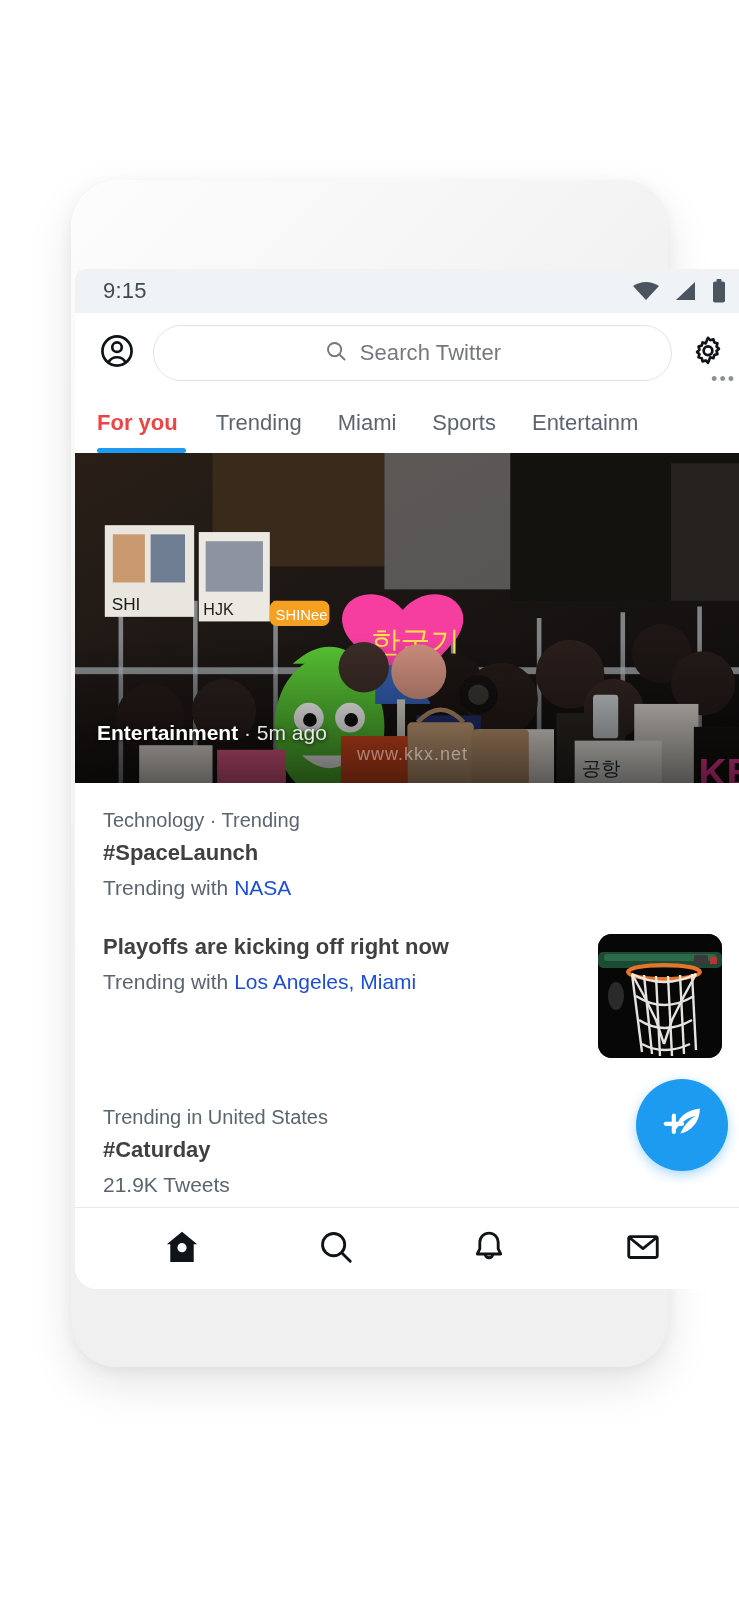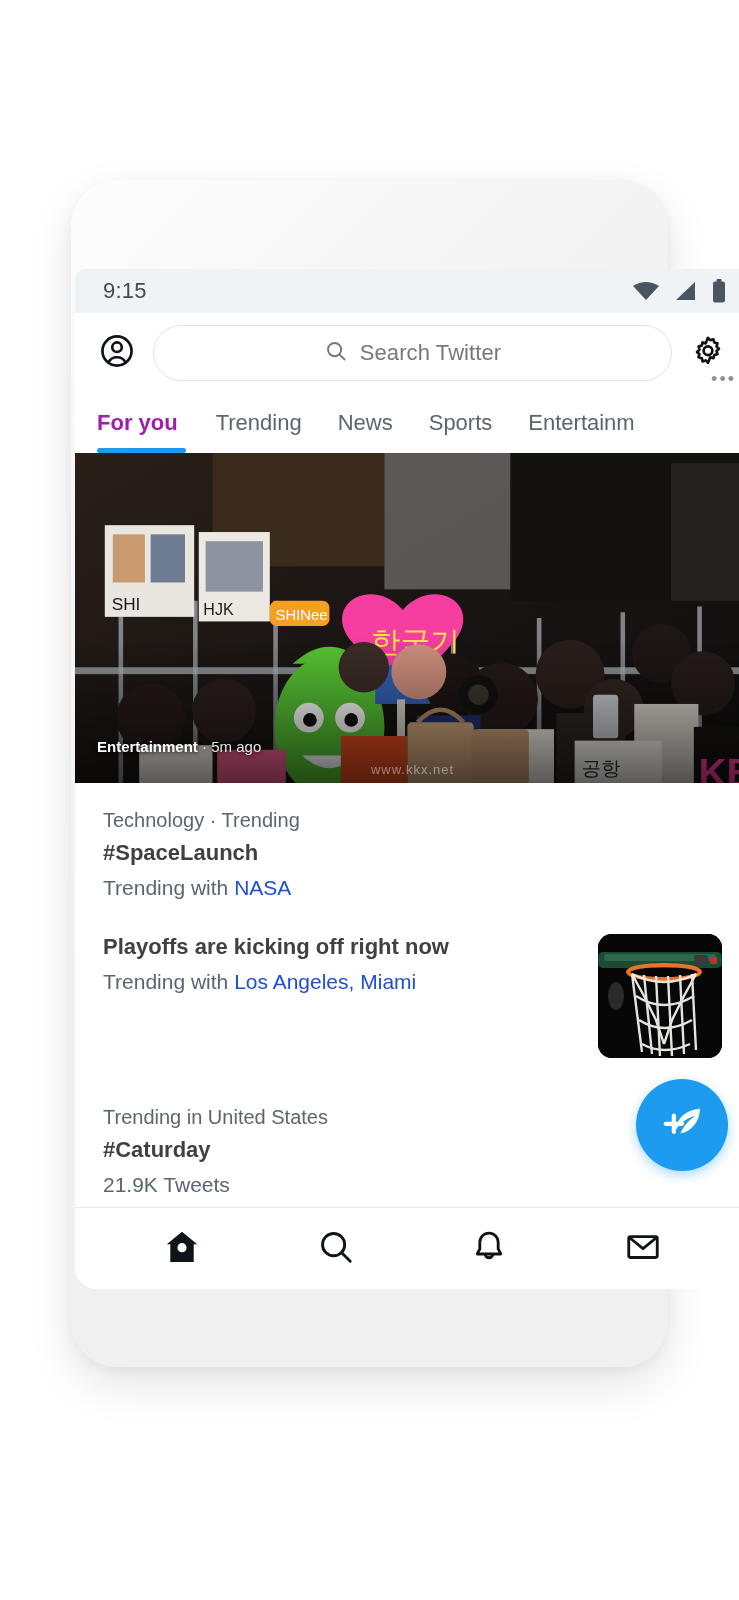--- a/index.html
+++ b/index.html
@@ -98,21 +98,21 @@
   .tab {
     position:relative;
     display:flex; align-items:center;
     padding:0 18px;
     font-size:22px;
     color:#5b6570;
     white-space:nowrap;
     flex:0 0 auto;
   }
   .tab:first-child { padding-left:0; padding-right:20px; }
-  .tab.active { color:#a21caf; font-weight:bold; }
+  .tab.active { color:#ef4444; font-weight:bold; }
   .tab.active::after {
     content:"";
     position:absolute;
     left:0; right:12px; bottom:0;
     height:5px;
     background:#1d9bf0;
     border-radius:3px;
   }
 
   
@@ -122,34 +122,34 @@
     overflow:hidden;
     background:#1a1513;
   }
   .hero svg { display:block; width:100%; height:100%; }
   .hero-overlay {
     position:absolute;
     left:22px; bottom:20px;
     text-shadow:0 1px 4px rgba(0,0,0,0.85);
   }
   .hero-kicker {
-    font-size:15px; color:#ffffff;
-    margin-bottom:8px;
+    font-size:21px; color:#ffffff;
+    margin-bottom:18px;
   }
   .hero-kicker b { font-weight:bold; }
   .hero-kicker .dim { color:#e6e6e6; font-weight:400; }
   .hero-title {
     font-size:30px; font-weight:bold; color:#ffffff;
     letter-spacing:0.2px;
   }
   .hero-wm {
     position:absolute;
     left:50%; transform:translateX(-50%);
-    bottom:6px;
-    font-size:13px; color:rgba(255,255,255,0.42);
+    bottom:18px;
+    font-size:18px; color:rgba(255,255,255,0.42);
     letter-spacing:1px;
     white-space:nowrap;
     margin-top:13px;
   }
 
   
   .trends { background:#ffffff; padding:0 28px; }
   .trend {
     display:flex; align-items:flex-start;
     justify-content:space-between;
@@ -277,21 +277,21 @@
     </div>
 
     <div class="tabs">
       <div class="tab active">
         <span>For you</span>
       </div>
       <div class="tab">
         <span>Trending</span>
       </div>
       <div class="tab">
-        <span>News</span>
+        <span>Miami</span>
       </div>
       <div class="tab">
         <span>Sports</span>
       </div>
       <div class="tab">
         <span>Entertainm</span>
       </div>
     </div>
 
     <div class="hero">

